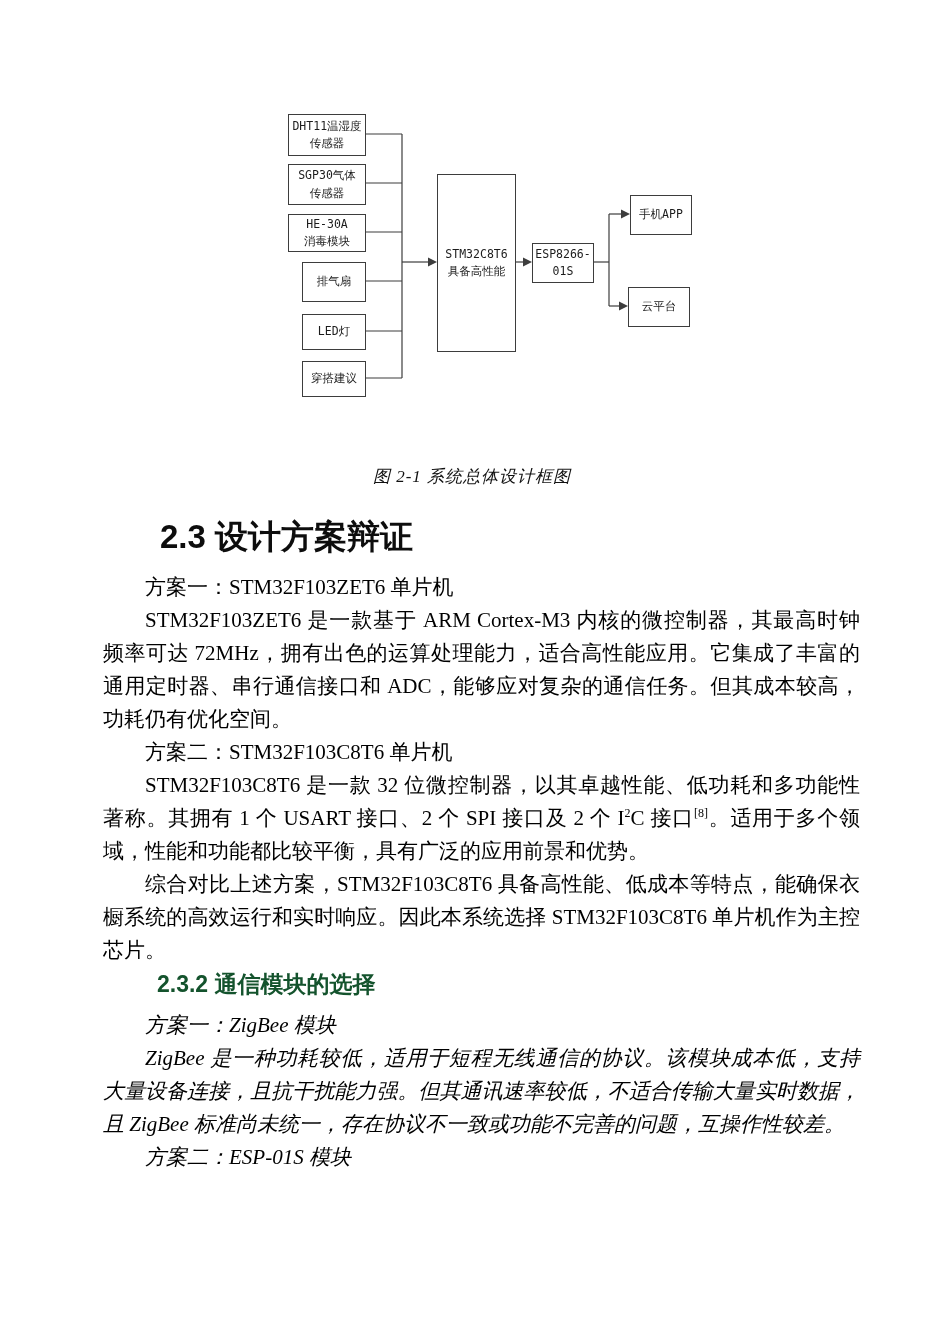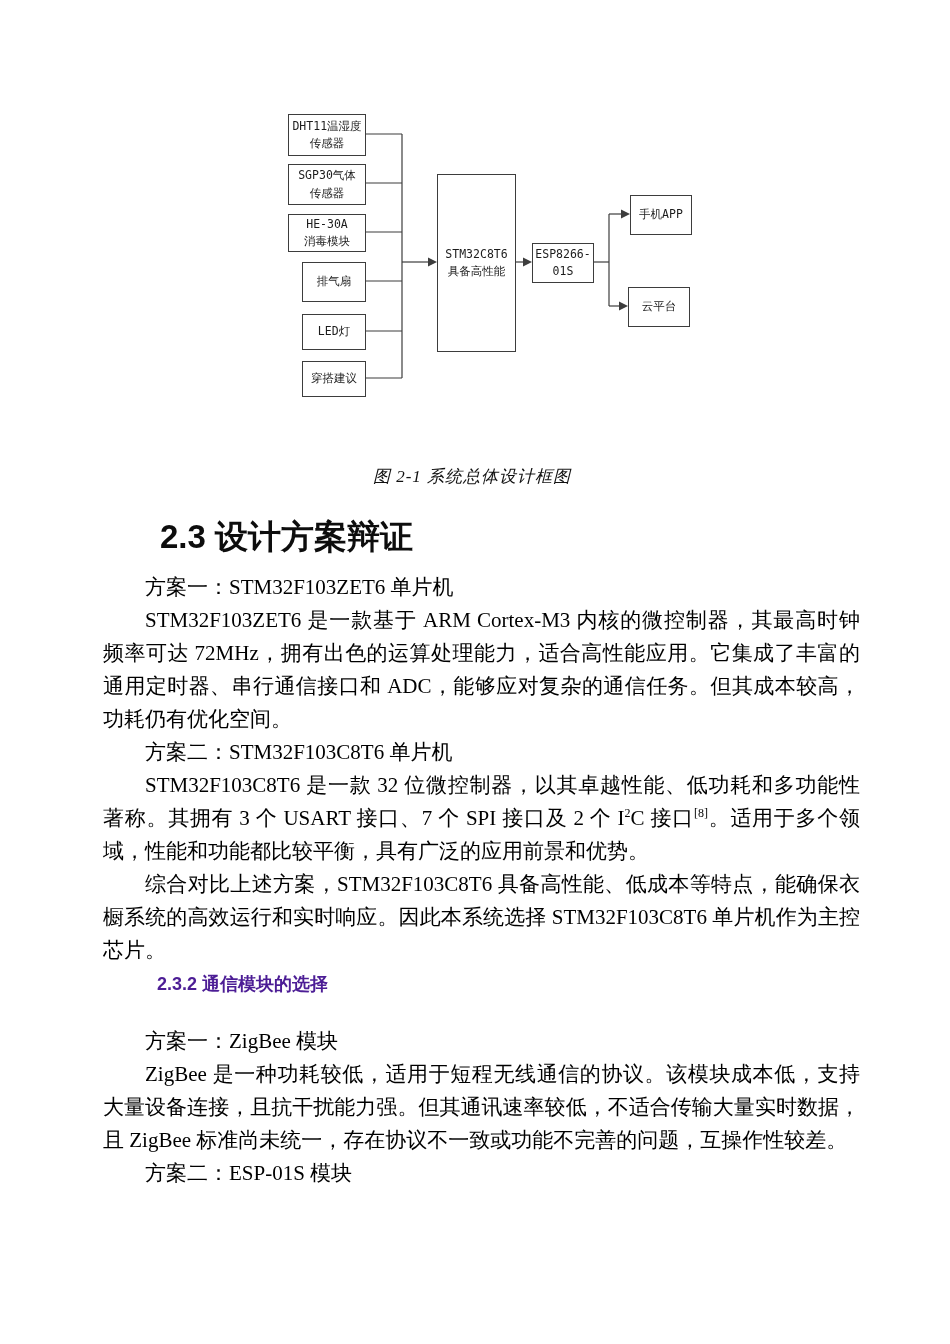--- a/index.html
+++ b/index.html
@@ -17,23 +17,23 @@
            font-family:"Liberation Serif",serif;font-style:italic;font-size:17px;
            letter-spacing:1px;color:#111;}
 
   
   .content{position:absolute;left:103px;top:0;width:757px;}
   .h23 {margin:522px 0 0 57px;font-family:"Liberation Sans",sans-serif;
         font-weight:600;font-size:33px;line-height:30px;color:#0d0d0d;}
   .h231{margin:16px 0 0 54px;font-family:"Liberation Sans",sans-serif;
         font-weight:600;font-size:23px;line-height:30px;color:#0d0d0d;}
   .h232{margin:0 0 0 54px;font-family:"Liberation Sans",sans-serif;
-        font-weight:600;font-size:18px;line-height:34px;color:#4c1d95;}
+        font-weight:600;font-size:23px;line-height:34px;color:#14532d;}
   .grpA{margin-top:19px;}
-  .grpB{margin-top:24px;}
+  .grpB{margin-top:8px;font-style:italic;}
   p.body{margin:0;font-size:21px;line-height:33px;text-indent:42px;
          text-align:justify;color:#000000;}
   p.body sup{font-size:12px;line-height:0;vertical-align:super;}
 </style>
 </head>
 <body>
 
 <div class="page">
 
   <div class="figure">
@@ -82,21 +82,21 @@
 
   <div class="content">
 
     <div class="h23">2.3 设计方案辩证</div>
 
 
     <div class="grpA">
       <p class="body">方案一：STM32F103ZET6 单片机</p>
       <p class="body">STM32F103ZET6 是一款基于 ARM Cortex-M3 内核的微控制器，其最高时钟频率可达 72MHz，拥有出色的运算处理能力，适合高性能应用。它集成了丰富的通用定时器、串行通信接口和 ADC，能够应对复杂的通信任务。但其成本较高，功耗仍有优化空间。</p>
       <p class="body">方案二：STM32F103C8T6 单片机</p>
-      <p class="body"><span>STM32F103C8T6 是一款 32 位微控制器，以其卓越性能、低功耗和多功能性著称。其拥有 3 个 USART 接口、7 个 SPI 接口及 2 个 I</span><sup>2</sup><span>C 接口</span><sup>[8]</sup><span>。适用于多个领域，性能和功能都比较平衡，具有广泛的应用前景和优势。</span></p>
+      <p class="body"><span>STM32F103C8T6 是一款 32 位微控制器，以其卓越性能、低功耗和多功能性著称。其拥有 1 个 USART 接口、2 个 SPI 接口及 2 个 I</span><sup>2</sup><span>C 接口</span><sup>[8]</sup><span>。适用于多个领域，性能和功能都比较平衡，具有广泛的应用前景和优势。</span></p>
       <p class="body">综合对比上述方案，STM32F103C8T6 具备高性能、低成本等特点，能确保衣橱系统的高效运行和实时响应。因此本系统选择 STM32F103C8T6 单片机作为主控芯片。</p>
     </div>
 
     <div class="h232">2.3.2 通信模块的选择</div>
 
     <div class="grpB">
       <p class="body">方案一：ZigBee 模块</p>
       <p class="body">ZigBee 是一种功耗较低，适用于短程无线通信的协议。该模块成本低，支持大量设备连接，且抗干扰能力强。但其通讯速率较低，不适合传输大量实时数据，且 ZigBee 标准尚未统一，存在协议不一致或功能不完善的问题，互操作性较差。</p>
       <p class="body">方案二：ESP-01S 模块</p>
     </div>

